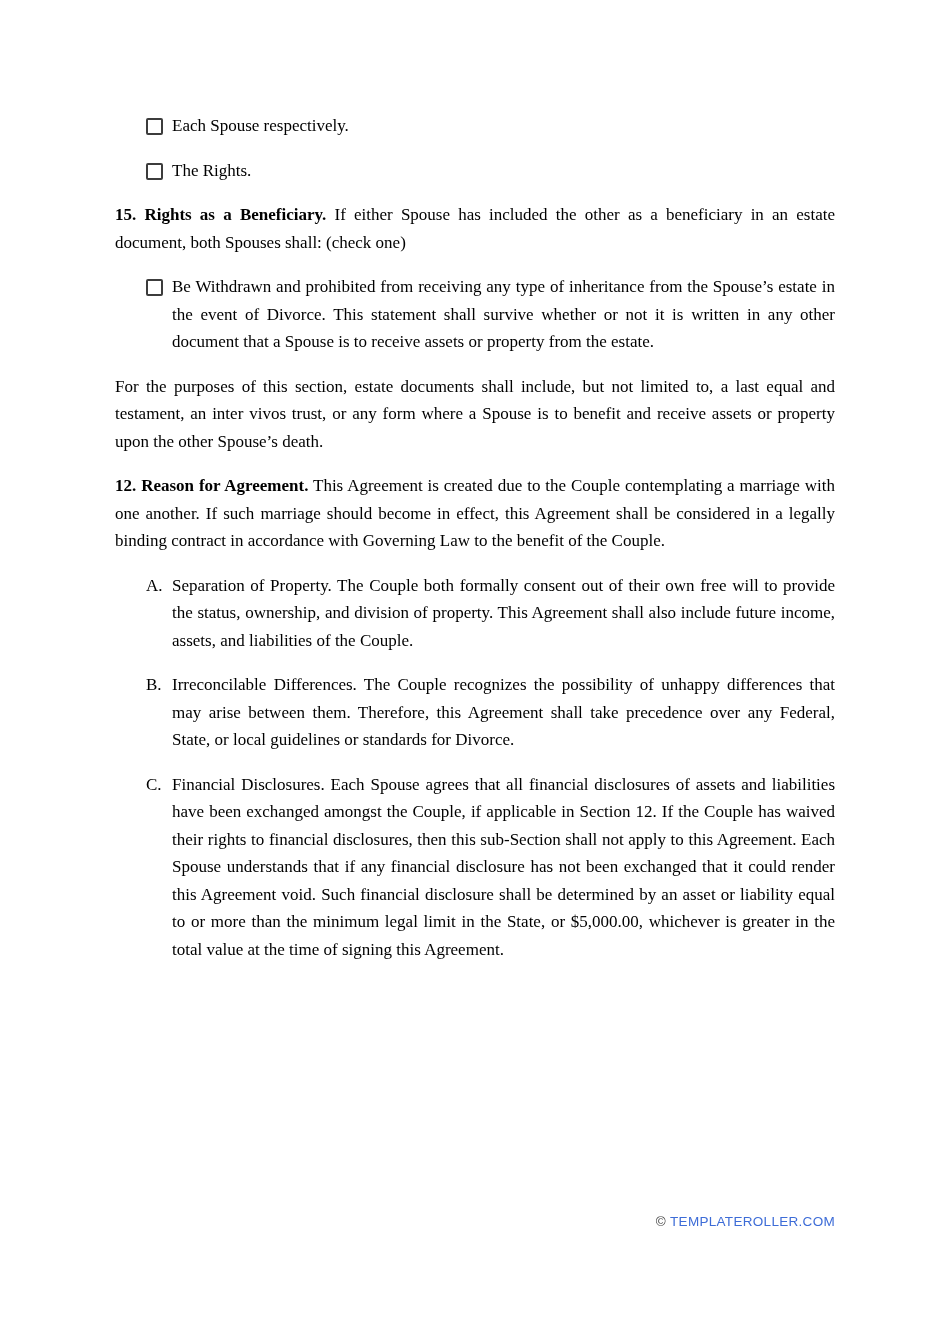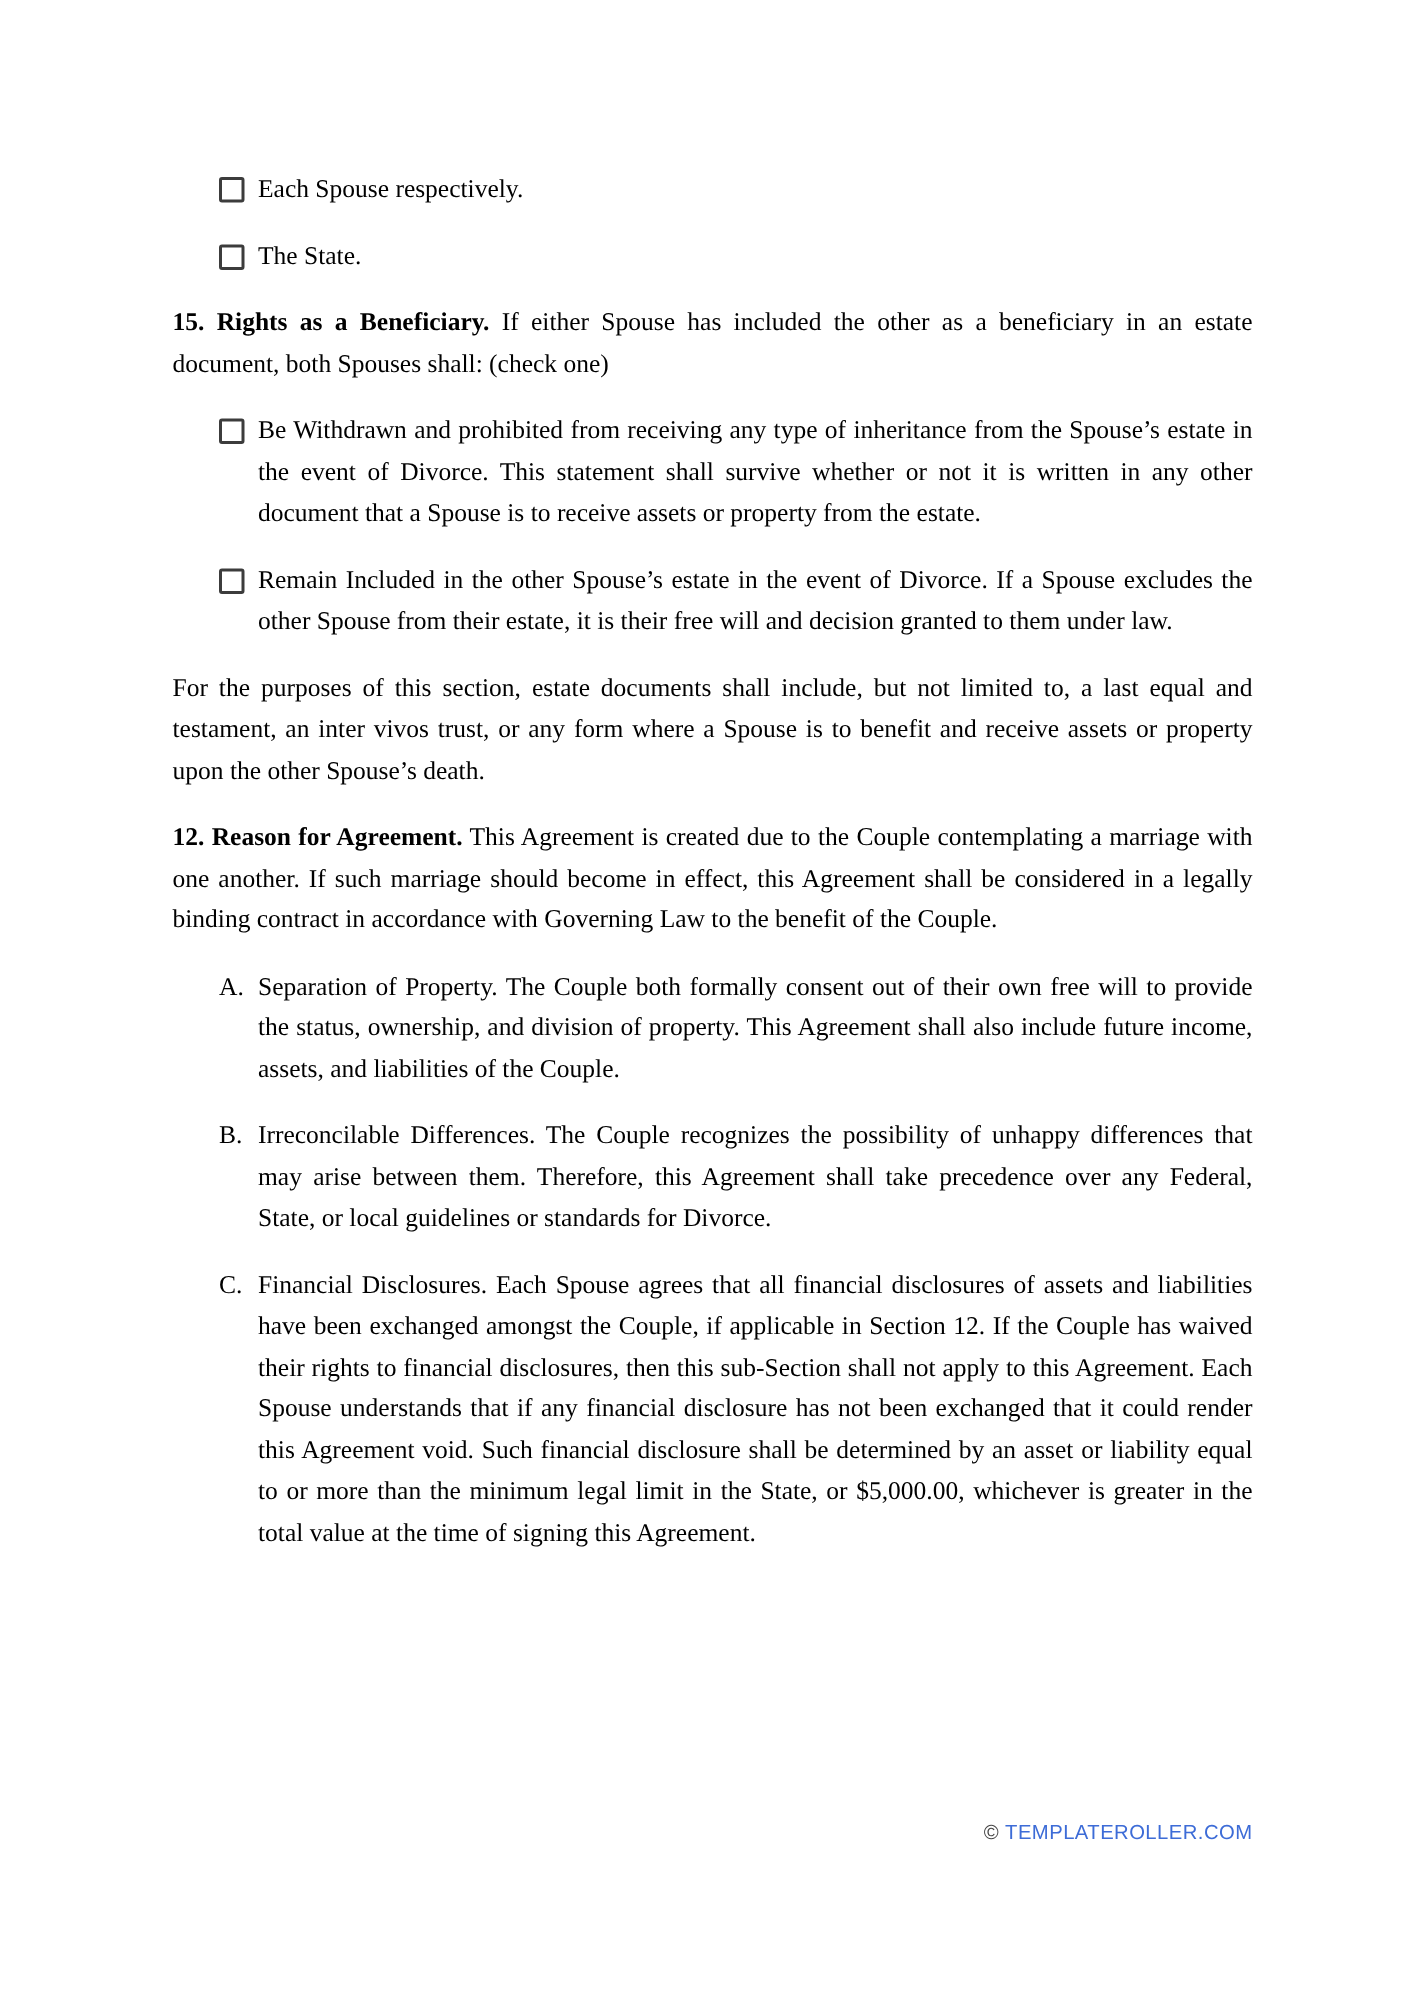--- a/index.html
+++ b/index.html
@@ -86,37 +86,33 @@
 <div class="page">
   <div class="content">
 
     <div class="check-item">
       <span class="checkbox"></span>
       <span>Each Spouse respectively.</span>
     </div>
 
     <div class="check-item">
       <span class="checkbox"></span>
-      <span>The State.</span>
+      <span>The Rights.</span>
     </div>
 
     <p class="para">
       <span class="lead-bold">15. Rights as a Beneficiary.</span>
       <span> </span><span>If either Spouse has included the other as a beneficiary in an estate document, both Spouses shall: (check one)</span>
     </p>
 
     <div class="check-item">
       <span class="checkbox"></span>
       <span>Be Withdrawn and prohibited from receiving any type of inheritance from the Spouse’s estate in the event of Divorce. This statement shall survive whether or not it is written in any other document that a Spouse is to receive assets or property from the estate.</span>
     </div>
 
-    <div class="check-item">
-      <span class="checkbox"></span>
-      <span>Remain Included in the other Spouse’s estate in the event of Divorce. If a Spouse excludes the other Spouse from their estate, it is their free will and decision granted to them under law.</span>
-    </div>
 
     <p class="para">For the purposes of this section, estate documents shall include, but not limited to, a last equal and testament, an inter vivos trust, or any form where a Spouse is to benefit and receive assets or property upon the other Spouse’s death.</p>
 
     <p class="para">
       <span class="lead-bold">12. Reason for Agreement.</span>
       <span> </span><span>This Agreement is created due to the Couple contemplating a marriage with one another. If such marriage should become in effect, this Agreement shall be considered in a legally binding contract in accordance with Governing Law to the benefit of the Couple.</span>
     </p>
 
     <div class="letter-item">
       <span class="letter-label">A.</span>

